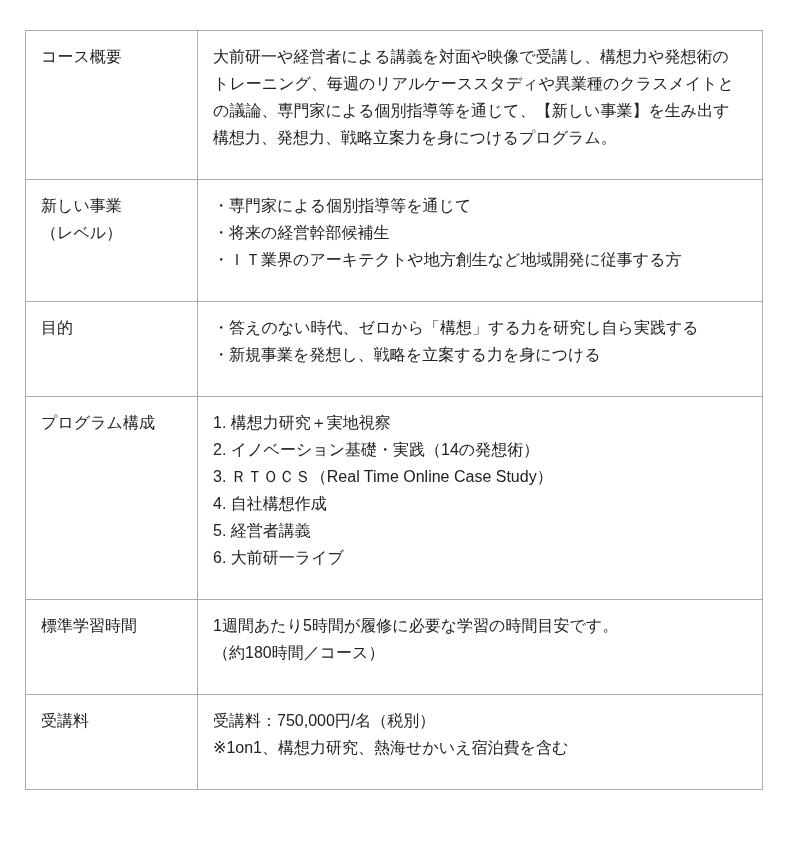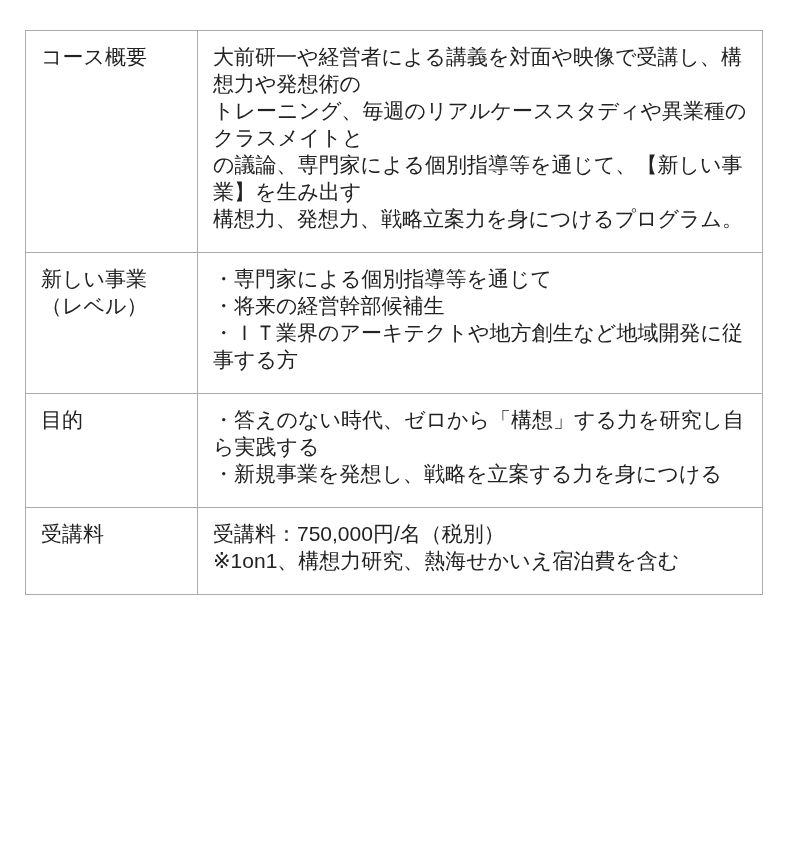--- a/index.html
+++ b/index.html
@@ -24,34 +24,34 @@
     left: 25px;
     top: 30px;
     width: 738px;
     border-collapse: collapse;
     table-layout: fixed;
     background: #ffffff;
   }
   .course-table td {
     border: 1px solid #ababab;
     vertical-align: top;
-    font-size: 21px;
+    font-size: 16px;
     line-height: 27px;
     color: #222222;
     white-space: pre-line;
     overflow: hidden;
   }
   td.label-cell {
     width: 172px;
     box-sizing: border-box;
     padding: 12px 8px 12px 15px;
   }
   td.content-cell {
     box-sizing: border-box;
-    padding: 12px 15px 20px 15px;
+    padding: 12px 15px 28px 15px;
   }
 </style>
 </head>
 <body>
 
 <div class="page">
   <table class="course-table">
     <tbody>
       <tr>
         <td class="label-cell">コース概要</td>
@@ -66,19 +66,33 @@
         <td class="content-cell">・専門家による個別指導等を通じて
 ・将来の経営幹部候補生
 ・ＩＴ業界のアーキテクトや地方創生など地域開発に従事する方</td>
       </tr>
       <tr>
         <td class="label-cell">目的</td>
         <td class="content-cell">・答えのない時代、ゼロから「構想」する力を研究し自ら実践する
 ・新規事業を発想し、戦略を立案する力を身につける</td>
       </tr>
       <tr>
+        <td class="label-cell">プログラム構成</td>
+        <td class="content-cell">1. 構想力研究＋実地視察
+2. イノベーション基礎・実践（14の発想術）
+3. ＲＴＯＣＳ（Real Time Online Case Study）
+4. 自社構想作成
+5. 経営者講義
+6. 大前研一ライブ</td>
+      </tr>
+      <tr>
+        <td class="label-cell">標準学習時間</td>
+        <td class="content-cell">1週間あたり5時間が履修に必要な学習の時間目安です。
+（約180時間／コース）</td>
+      </tr>
+      <tr>
         <td class="label-cell">受講料</td>
         <td class="content-cell">受講料：750,000円/名（税別）
 ※1on1、構想力研究、熱海せかいえ宿泊費を含む</td>
       </tr>
     </tbody>
   </table>
 </div>
 
 </body></html>

